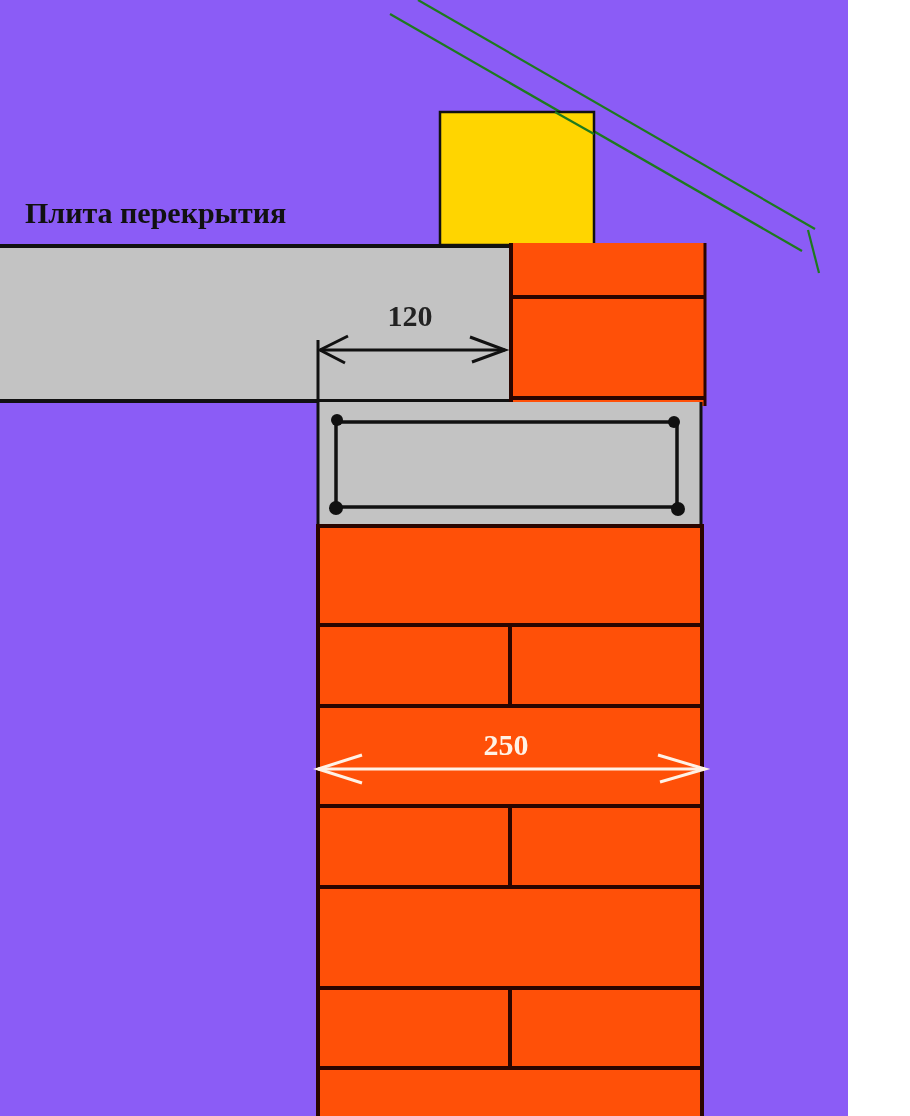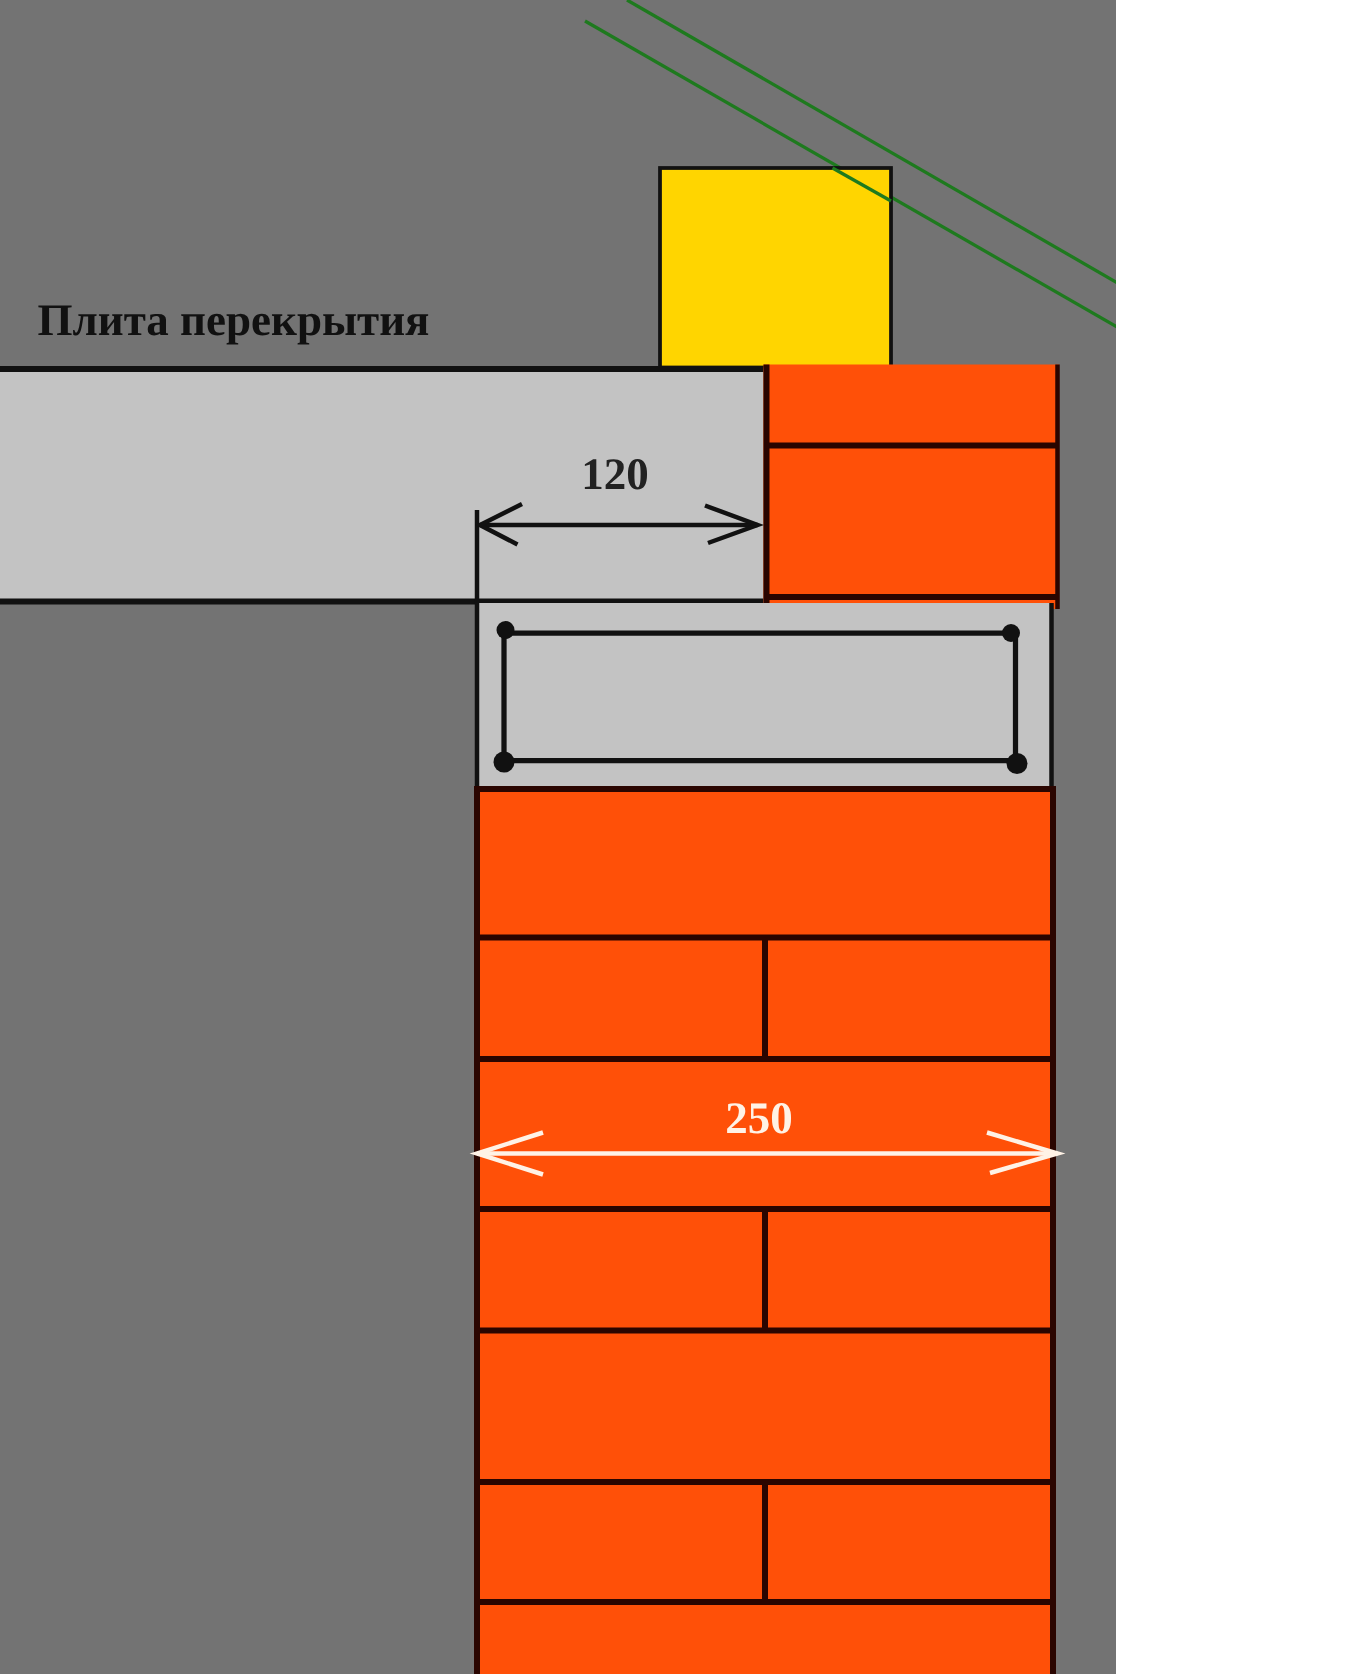--- a/index.html
+++ b/index.html
@@ -1,16 +1,16 @@
 <!DOCTYPE html>
 <html><head>
   <meta charset="utf-8">
   <style>
     html, body { margin: 0; padding: 0; background: #ffffff; }
-    #canvas { position: relative; width: 744px; height: 1116px; overflow: hidden; background: #737373; }
+    #canvas { position: relative; width: 848px; height: 1116px; overflow: hidden; background: #8b5cf6; }
     svg { position: absolute; left: 0; top: 0; }
     .lbl { font-family: "Liberation Serif", "DejaVu Serif", serif; font-weight: bold; }
   </style>
 </head>
 <body>
 
 <div id="canvas">
   <svg width="910" height="1116" viewBox="0 0 910 1116" xmlns="http://www.w3.org/2000/svg">
 
     <g stroke="#1E7A1E" stroke-width="2.2" fill="none">

